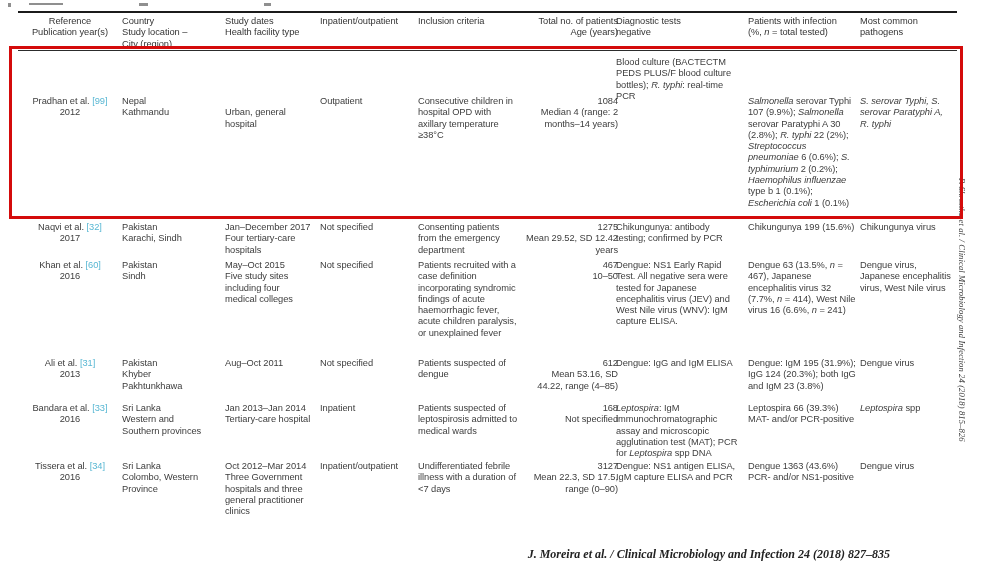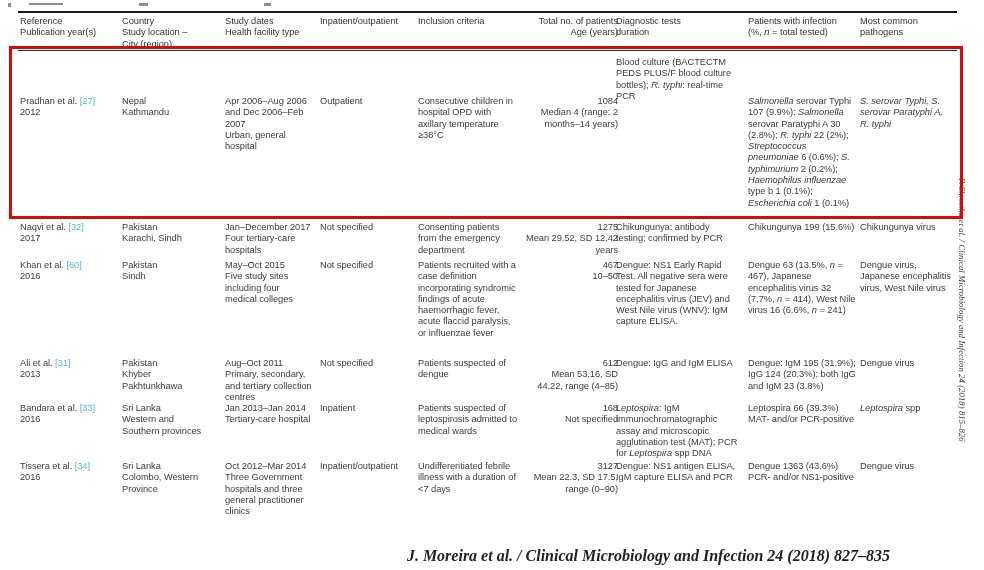--- a/index.html
+++ b/index.html
@@ -20,21 +20,21 @@
 
   
   #top-rule{position:absolute;left:18px;top:11px;width:939px;height:2.4px;background:#1b1b1b;}
   #head-rule{position:absolute;left:18px;top:49.5px;width:939px;height:1.6px;background:#2c2c2c;}
 
   
   #thead{position:absolute;top:16px;left:0;width:984px;}
   .trow{position:absolute;left:0;width:984px;}
   .tcell{position:absolute;top:0;font-size:9.3px;line-height:11.3px;color:var(--ink,#3d3d3d);letter-spacing:-0.05px;}
   #thead .tcell{color:#343434;}
-  .c1{left:20px;width:100px;}
+  .c1{left:20px;width:100px;text-align:center;}
   .c2{left:122px;width:88px;}
   .c3{left:225px;width:88px;}
   .c4{left:320px;width:92px;}
   .c5{left:418px;width:102px;}
   .c6{left:524px;width:94px;text-align:right;}
   .c7{left:616px;width:124px;}
   .c8{left:748px;width:108px;}
   .c9{left:860px;width:97px;}
   .tblock + .tblock{margin-top:12px;}
   .it{font-style:italic;}
@@ -58,21 +58,21 @@
   
   #side-head{
     position:absolute;left:957px;top:178px;height:350px;
     writing-mode:vertical-rl;
     font-family:"Liberation Serif", serif;font-style:italic;
     font-size:8.6px;color:#3a3a3a;letter-spacing:0.1px;white-space:nowrap;
   }
   #footer-head{
     position:absolute;top:547px;left:0;width:890px;text-align:right;
     font-family:"Liberation Serif", serif;font-style:italic;font-weight:bold;
-    font-size:16px;color:#222;
+    font-size:12px;color:#222;
   }
 </style>
 </head>
 <body>
 
 <div class="page">
   <div class="remnant">
     <span></span>
     <span></span>
     <span></span>
@@ -95,39 +95,39 @@
       <div class="tcell c4">
         <div class="tblock"><span>Inpatient/outpatient</span></div>
       </div>
       <div class="tcell c5">
         <div class="tblock"><span>Inclusion criteria</span></div>
       </div>
       <div class="tcell c6">
         <div class="tblock"><span>Total no. of patients</span><br><span>Age (years)</span></div>
       </div>
       <div class="tcell c7">
-        <div class="tblock"><span>Diagnostic tests</span><br><span>duration</span></div>
+        <div class="tblock"><span>Diagnostic tests</span><br><span>negative</span></div>
       </div>
       <div class="tcell c8">
         <div class="tblock"><span>Patients with infection</span><br><span>(%, </span><span class="it">n</span><span> = total tested)</span></div>
       </div>
       <div class="tcell c9">
         <div class="tblock"><span>Most common</span><br><span>pathogens</span></div>
       </div>
     </div>
   <div id="tbody">
       <div class="trow" id="row-pradhan">
         <div class="tcell c1">
-          <div class="tblock"><span>Pradhan et al. </span><span class="cite">[27]</span><br><span>2012</span></div>
+          <div class="tblock"><span>Pradhan et al. </span><span class="cite">[99]</span><br><span>2012</span></div>
         </div>
         <div class="tcell c2">
           <div class="tblock"><span>Nepal</span><br><span>Kathmandu</span></div>
         </div>
         <div class="tcell c3">
-          <div class="tblock"><span>Apr 2006–Aug 2006 and Dec 2006–Feb 2007</span><br><span>Urban, general hospital</span></div>
+          <div class="tblock"><br><span>Urban, general hospital</span></div>
         </div>
         <div class="tcell c4">
           <div class="tblock"><span>Outpatient</span></div>
         </div>
         <div class="tcell c5">
           <div class="tblock"><span>Consecutive children in hospital OPD with axillary temperature ≥38°C</span></div>
         </div>
         <div class="tcell c6">
           <div class="tblock"><span>1084</span><br><span>Median 4 (range: 2 months–14 years)</span></div>
         </div>
@@ -177,21 +177,21 @@
         <div class="tcell c2">
           <div class="tblock"><span>Pakistan</span><br><span>Sindh</span></div>
         </div>
         <div class="tcell c3">
           <div class="tblock"><span>May–Oct 2015</span><br><span>Five study sites including four medical colleges</span></div>
         </div>
         <div class="tcell c4">
           <div class="tblock"><span>Not specified</span></div>
         </div>
         <div class="tcell c5">
-          <div class="tblock"><span>Patients recruited with a case definition incorporating syndromic findings of acute haemorrhagic fever, acute flaccid paralysis, or influenzae fever</span></div>
+          <div class="tblock"><span>Patients recruited with a case definition incorporating syndromic findings of acute haemorrhagic fever, acute children paralysis, or unexplained fever</span></div>
         </div>
         <div class="tcell c6">
           <div class="tblock"><span>467</span><br><span>10–50</span></div>
         </div>
         <div class="tcell c7">
           <div class="tblock"><span>Dengue: NS1 Early Rapid Test. All negative sera were tested for Japanese encephalitis virus (JEV) and West Nile virus (WNV): IgM capture ELISA.</span></div>
         </div>
         <div class="tcell c8">
           <div class="tblock"><span>Dengue 63 (13.5%, </span><span class="it">n</span><span> = 467), Japanese encephalitis virus 32 (7.7%, </span><span class="it">n</span><span> = 414), West Nile virus 16 (6.6%, </span><span class="it">n</span><span> = 241)</span></div>
         </div>
@@ -200,21 +200,21 @@
         </div>
       </div>
       <div class="trow" id="row-ali">
         <div class="tcell c1">
           <div class="tblock"><span>Ali et al. </span><span class="cite">[31]</span><br><span>2013</span></div>
         </div>
         <div class="tcell c2">
           <div class="tblock"><span>Pakistan</span><br><span>Khyber Pakhtunkhawa</span></div>
         </div>
         <div class="tcell c3">
-          <div class="tblock"><span>Aug–Oct 2011</span><br><span>Primary, secondary, and tertiary collection centres</span></div>
+          <div class="tblock"><span>Aug–Oct 2011</span><br></div>
         </div>
         <div class="tcell c4">
           <div class="tblock"><span>Not specified</span></div>
         </div>
         <div class="tcell c5">
           <div class="tblock"><span>Patients suspected of dengue</span></div>
         </div>
         <div class="tcell c6">
           <div class="tblock"><span>612</span><br><span>Mean 53.16, SD 44.22, range (4–85)</span></div>
         </div>

